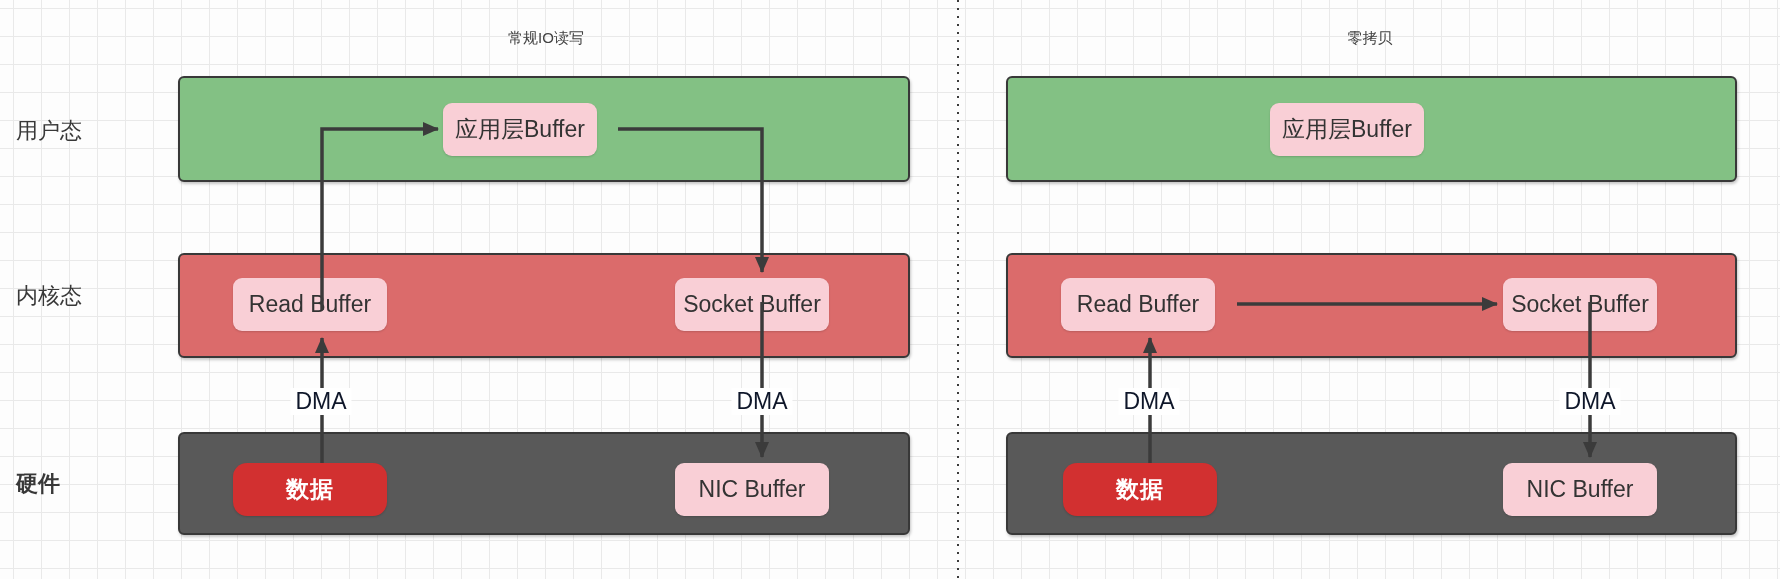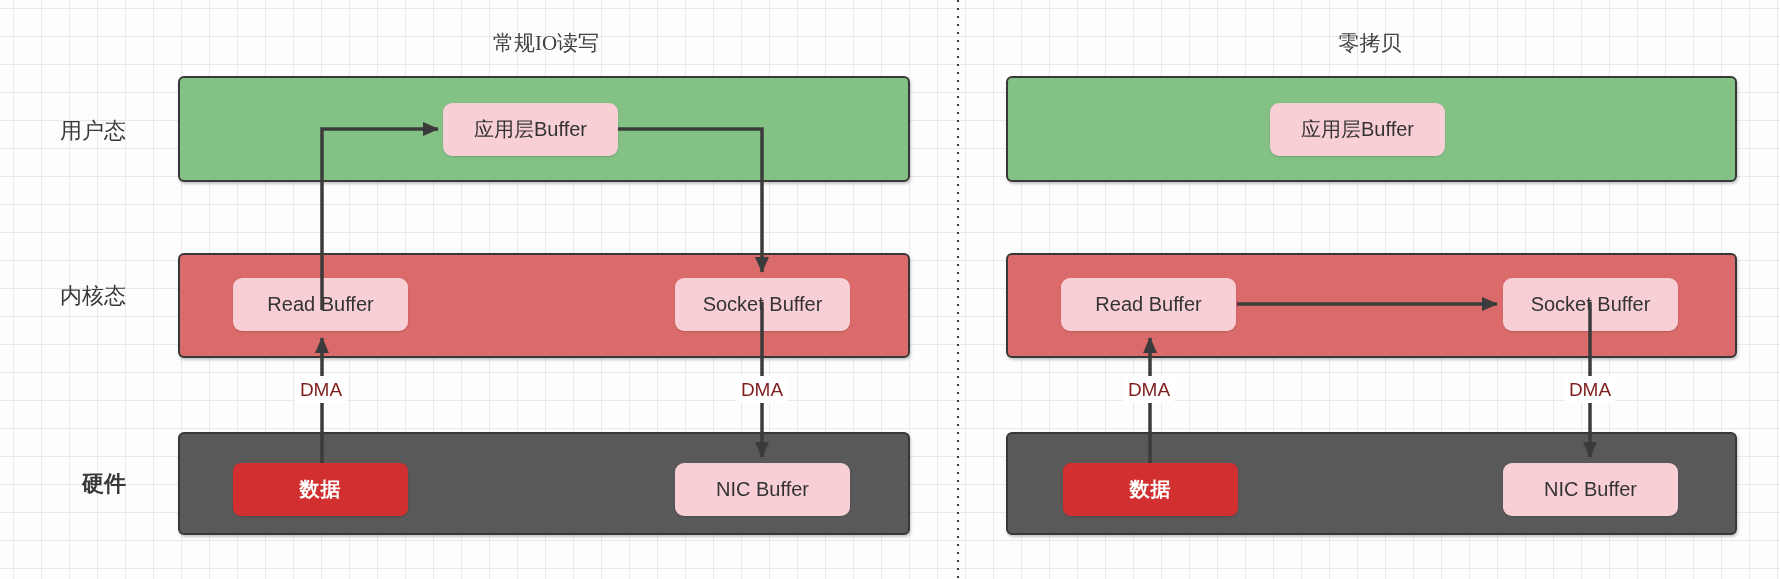--- a/index.html
+++ b/index.html
@@ -23,52 +23,52 @@
     box-sizing:border-box;
     z-index:1;
   }
   .panel-left .layer-bar, .bar-left{left:178px;width:732px;}
   .bar-right{left:1006px;width:731px;}
   .bar-user{top:76px;height:106px;background:var(--user-layer,#83C184);}
   .bar-kernel{top:253px;height:105px;background:var(--kernel-layer,#DB6B6B);}
   .bar-hardware{top:432px;height:103px;background:var(--hardware-layer,#595959);}
   .pbox{
     position:absolute;
-    width:175px;height:53px;
+    width:154px;height:53px;
     border-radius:9px;
     background:var(--buffer-box,#F9CFD6);
     display:flex;align-items:center;justify-content:center;
-    font-size:20px;color:#333;
+    font-size:23px;color:#333;
     z-index:2;
     box-shadow:0 1px 2px rgba(0,0,0,.15);
     box-sizing:border-box;
   }
   .databox{
     background:var(--data-box,#D23030);
-    color:#fff;border-radius:8px;
+    color:#fff;border-radius:14px;
     font-weight:bold;letter-spacing:1px;
   }
   .overlay{position:absolute;left:0;top:0;z-index:3;pointer-events:none;}
   .dma-label{
-    position:absolute;top:376px;
+    position:absolute;top:388px;
     transform:translateX(-50%);
     background:#fff;
     padding:0 5px;
-    font-size:19px;line-height:27px;color:#7f1d1d;
+    font-size:23px;line-height:27px;color:#0f172a;
     z-index:4;
   }
   .panel-title{
     position:absolute;top:29px;
     transform:translateX(-50%);
-    font-size:21px;color:#424242;
-    z-index:5;white-space:nowrap;font-family:Liberation Serif, serif;
+    font-size:15px;color:#424242;
+    z-index:5;white-space:nowrap;
   }
   .row-label{
     position:absolute;left:16px;width:110px;
-    text-align:right;
+    text-align:left;
     font-size:22px;color:#383838;
     z-index:5;
   }
   .row-label.user{top:116px;}
   .row-label.kernel{top:281px;}
   .row-label.hardware{top:469px;font-weight:bold;}
 </style>
 </head>
 <body>
 

